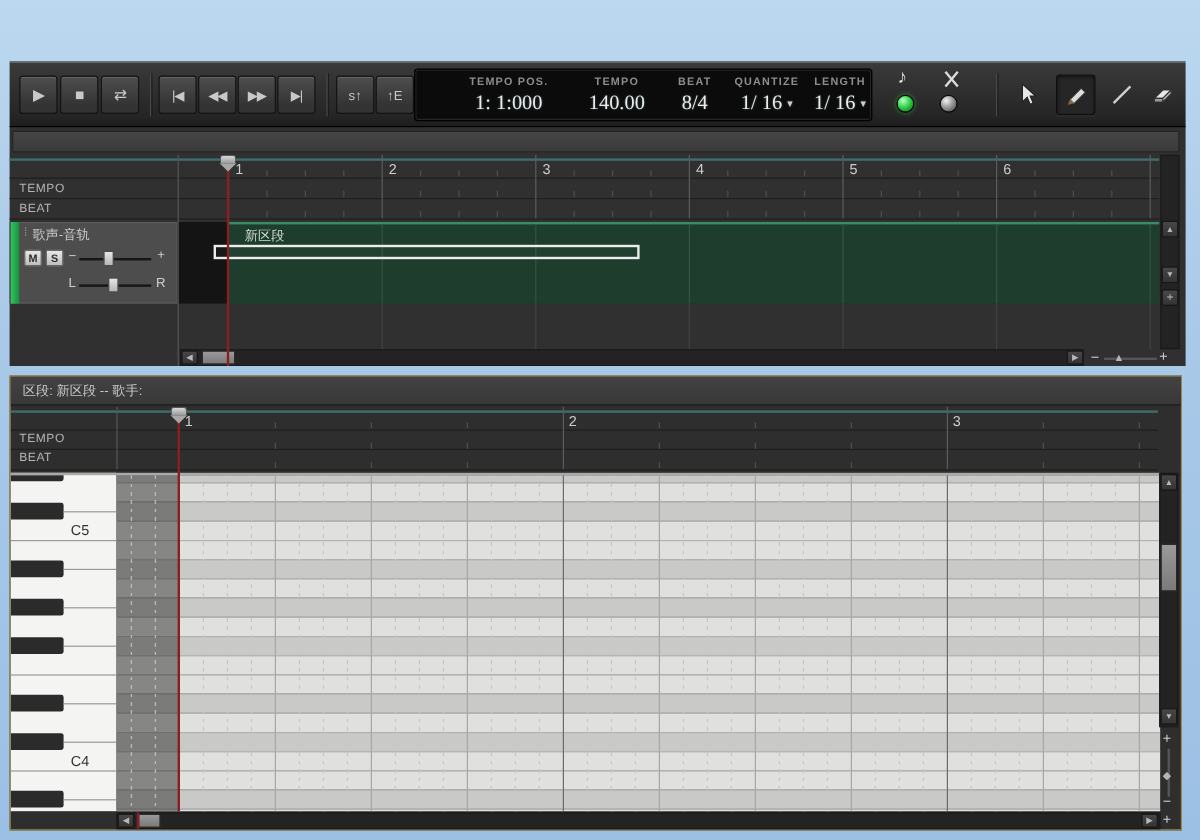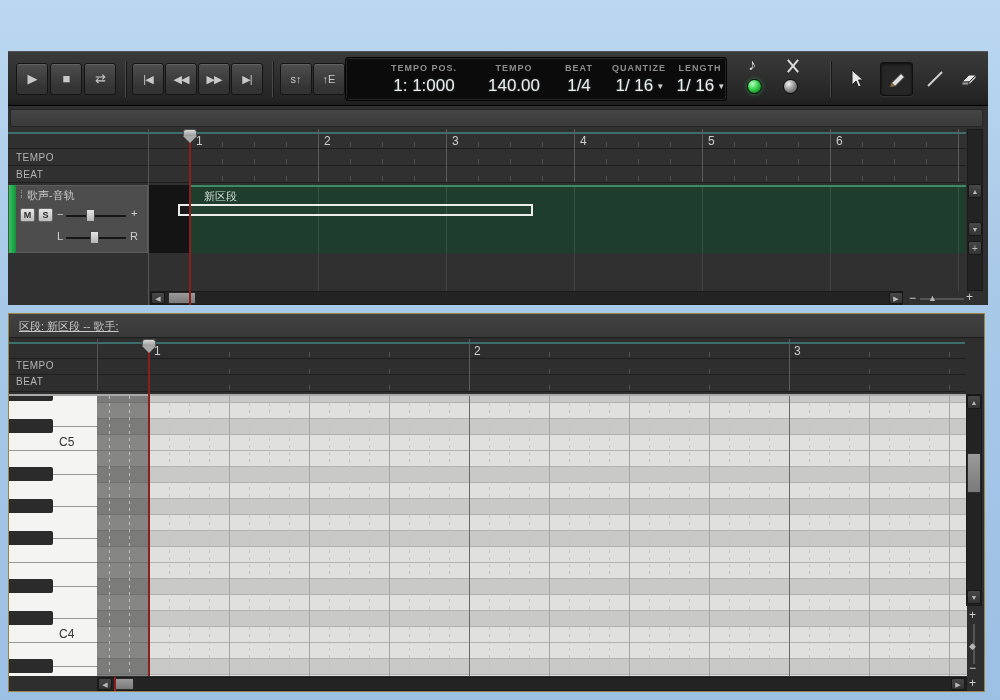--- a/index.html
+++ b/index.html
@@ -35,21 +35,21 @@
           background:linear-gradient(180deg,#4e4e4e,#333 80%); box-shadow:inset 0 1px 0 rgba(255,255,255,.12);
           color:#c9c9c9; text-align:center; line-height:30px; font-size:13px; }
   .tbtn .g { pointer-events:none; letter-spacing:-1px; }
   .tsep { position:absolute; top:9px; width:1px; height:36px; background:#4a4a4a; box-shadow:1px 0 0 #181818; }
 
   .lcd { position:absolute; left:337px; top:5px; width:382px; height:44px; background:#0b0b0b;
          border:1px solid #000; border-radius:3px; box-shadow:inset 0 0 0 1px #262626; }
   .lcd-group { position:absolute; top:0; height:44px; }
   .lcd-label { position:absolute; top:5px; width:100%; text-align:center; color:#8d8d8d; font-size:9px; letter-spacing:1px; font-weight:bold; }
   .lcd-value { position:absolute; top:18px; width:100%; text-align:center; color:#e8ecec; font-size:17px;
-               font-family:Liberation Sans, sans-serif; letter-spacing:0; text-shadow:0 0 2px rgba(220,255,255,.35); }
+               font-family:Liberation Serif, serif; letter-spacing:0; text-shadow:0 0 2px rgba(220,255,255,.35); }
   .lcd-dd { font-size:9px; color:#cfcfcf; vertical-align:2px; }
 
   .led { position:absolute; width:15px; height:15px; border-radius:50%; border:1px solid #0c0c0c; }
   .led.on  { background:radial-gradient(circle at 35% 30%, #b9ffc4, #35d24b 45%, #0a7a1d 90%); box-shadow:0 0 4px rgba(60,230,90,.5); }
   .led.off { background:radial-gradient(circle at 35% 30%, #f2f2f2, #9a9a9a 45%, #4f4f4f 90%); }
   .mini-icon { position:absolute; color:#dcdcdc; font-size:16px; }
 
   .toolbtn { position:absolute; top:10px; width:33px; height:34px; border-radius:3px; text-align:center; }
   .toolbtn.selected { background:#262626; border:1px solid #101010; box-shadow:inset 0 1px 3px rgba(0,0,0,.7), 0 1px 0 rgba(255,255,255,.06); }
 
@@ -84,21 +84,21 @@
   .pmark .tip { width:0; height:0; border-left:7px solid transparent; border-right:7px solid transparent; border-top:7px solid #a8a8a8; }
 
   .sb-track { position:absolute; background:#232323; border:1px solid #1a1a1a; }
   .sb-btn { position:absolute; background:linear-gradient(180deg,#474747,#343434); border:1px solid #181818; color:#b8b8b8;
             text-align:center; border-radius:2px; }
   .sb-thumb { position:absolute; background:linear-gradient(180deg,#9a9a9a,#7a7a7a); border:1px solid #2a2a2a; border-radius:1px; }
   .zoom-lab { position:absolute; color:#cfcfcf; font-size:12px; line-height:12px; }
 
   .pianoroll { position:absolute; left:8px; top:313px; width:977px; height:379px; background:#2e2e2e; border:1px solid #9a8544; }
   .pr-header { position:absolute; left:0; top:0; width:975px; height:24px; background:linear-gradient(180deg,#424242,#383838);
-               border-bottom:1px solid #1c1c1c; color:#c9c9c9; font-size:11px; line-height:24px; padding-left:10px;text-decoration:underline; }
+               border-bottom:1px solid #1c1c1c; color:#c9c9c9; font-size:11px; line-height:24px; padding-left:10px; }
   .kb-clip { position:absolute; left:0; top:80px; width:88px; height:282px; background:#f4f4f2; overflow:hidden; border-top:2px solid #a9a9a7; }
   .grid-clip { position:absolute; left:88px; top:80px; width:870px; height:282px; overflow:hidden; border-top:2px solid #a9a9a7; }
   .key-black { position:absolute; left:0; width:44px; height:14px; background:#2b2b2b; border-radius:0 2px 2px 0; }
   .key-sep { position:absolute; height:1px; background:#9a9a98; }
   .key-label { position:absolute; left:50px; color:#333; font-size:12px; }
   .g-row { position:absolute; left:0; width:870px; height:16px; }
   .g-hline { position:absolute; left:0; width:870px; height:1px; background:#b2b2b0; }
   .g-pre { position:absolute; left:0; top:0; width:52px; height:282px; background:rgba(52,52,52,.52); }
   .g-v { position:absolute; top:0; width:1px; height:282px; }
   .g-dash { background:repeating-linear-gradient(180deg, #c6c6c4 0 3px, transparent 3px 7px); }
@@ -129,21 +129,21 @@
       <div class="lcd-group" style="left:18px;width:120px">
         <div class="lcd-label">TEMPO POS.</div>
         <div class="lcd-value">1: 1:000</div>
       </div>
       <div class="lcd-group" style="left:133px;width:70px">
         <div class="lcd-label">TEMPO</div>
         <div class="lcd-value">140.00</div>
       </div>
       <div class="lcd-group" style="left:208px;width:50px">
         <div class="lcd-label">BEAT</div>
-        <div class="lcd-value">1/4</div>
+        <div class="lcd-value">8/4</div>
       </div>
       <div class="lcd-group" style="left:262px;width:62px">
         <div class="lcd-label">QUANTIZE</div>
         <div class="lcd-value"><span>1/ 16</span> <span class="lcd-dd">▾</span></div>
       </div>
       <div class="lcd-group" style="left:326px;width:56px">
         <div class="lcd-label">LENGTH</div>
         <div class="lcd-value"><span>1/ 16</span> <span class="lcd-dd">▾</span></div>
       </div>
     </div>

